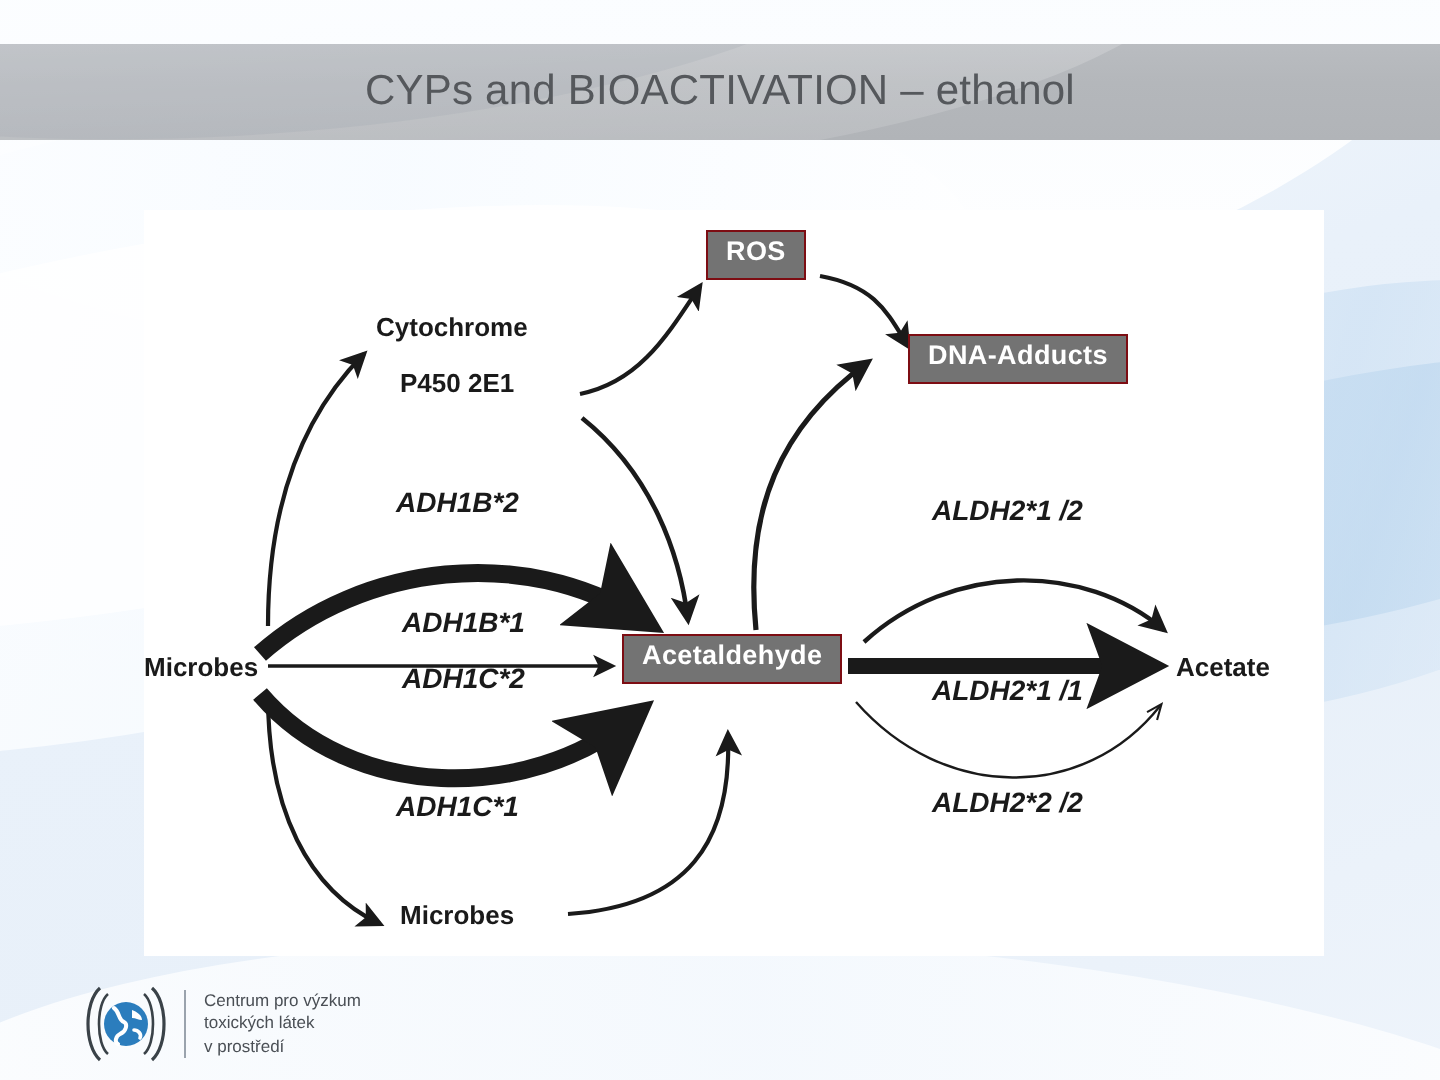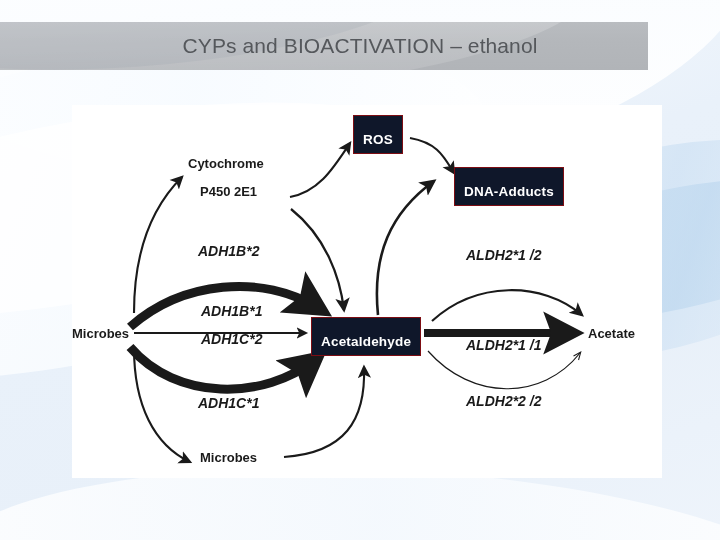--- a/index.html
+++ b/index.html
@@ -69,21 +69,21 @@
     border-radius: 50%;
     background: linear-gradient(80deg, #ffffff 0%, #f6fafe 50%, #ffffff 100%);
     opacity: .85;
     transform: rotate(3deg);
   }
 
   
   #title-band {
     position: absolute;
     left: 0; top: 22px;
-    width: 648px; height: 48px;
+    width: 720px; height: 48px;
     background: linear-gradient(180deg, #b9bcc0 0%, #b4b7bb 40%, #b1b4b8 100%);
     overflow: hidden;
   }
   #title-band-swirl {
     position: absolute;
     left: -160px; top: -120px;
     width: 760px; height: 190px;
     border-radius: 50%;
     background: linear-gradient(180deg, rgba(255,255,255,.42) 0%, rgba(255,255,255,.10) 100%);
     transform: rotate(-3deg);
@@ -130,27 +130,27 @@
   .enzyme-label {
     position: absolute;
     font-style: italic;
     font-weight: bold;
     color: #1a1a1a;
     white-space: nowrap;
     font-size: 14px;
   }
   .red-box {
     position: absolute;
-    background: #0f172a;
+    background: #737373;
     border: 1px solid #7d0d13;
     color: #ffffff;
     font-weight: bold;
     font-size: 13.5px;
     line-height: 1;
-    padding: 17px 9px 6px 9px;
+    padding: 3px 9px 6px 9px;
     white-space: nowrap;
     letter-spacing: .2px;
   }
 
   
   #footer-logo {
     position: absolute;
     left: 38px; top: 487px;
     width: 200px; height: 50px;
     display: flex;
@@ -252,14 +252,32 @@
 
     <div class="enzyme-label" style="left:126px; top:138px;">ADH1B*2</div>
     <div class="enzyme-label" style="left:129px; top:198px;">ADH1B*1</div>
     <div class="enzyme-label" style="left:129px; top:226px;">ADH1C*2</div>
     <div class="enzyme-label" style="left:126px; top:290px;">ADH1C*1</div>
     <div class="enzyme-label" style="left:394px; top:142px;">ALDH2*1 /2</div>
     <div class="enzyme-label" style="left:394px; top:232px;">ALDH2*1 /1</div>
     <div class="enzyme-label" style="left:394px; top:288px;">ALDH2*2 /2</div>
   </div>
 
+  <div id="footer-logo">
+    <svg id="logo-mark" viewBox="0 0 50 48">
+      <path d="M 12 6 C 4 13 4 35 12 42" fill="none" stroke="#3a4248" stroke-width="1.6"></path>
+      <path d="M 16 9 C 10 14 10 34 16 39" fill="none" stroke="#3a4248" stroke-width="1.3"></path>
+      <path d="M 38 6 C 46 13 46 35 38 42" fill="none" stroke="#3a4248" stroke-width="1.6"></path>
+      <path d="M 34 9 C 40 14 40 34 34 39" fill="none" stroke="#3a4248" stroke-width="1.3"></path>
+      <circle cx="25" cy="24" r="11" fill="#2b7dbd"></circle>
+      <path d="M 19 16 C 22 18 21 22 24 23 C 26 24 25 28 22 29 C 20 30 19 33 21 34" fill="none" stroke="#ffffff" stroke-width="2" stroke-linecap="round"></path>
+      <path d="M 28 17 C 31 18 33 20 33 22 C 31 22 30 21 28 21 Z" fill="#ffffff"></path>
+      <path d="M 29 27 C 31 27 33 29 32 31" fill="none" stroke="#ffffff" stroke-width="1.8" stroke-linecap="round"></path>
+    </svg>
+    <div id="logo-divider"></div>
+    <div id="logo-text">
+      <div>Centrum pro výzkum</div>
+      <div>toxických látek</div>
+      <div>v prostředí</div>
+    </div>
+  </div>
 
 </div>
 
 </body></html>

